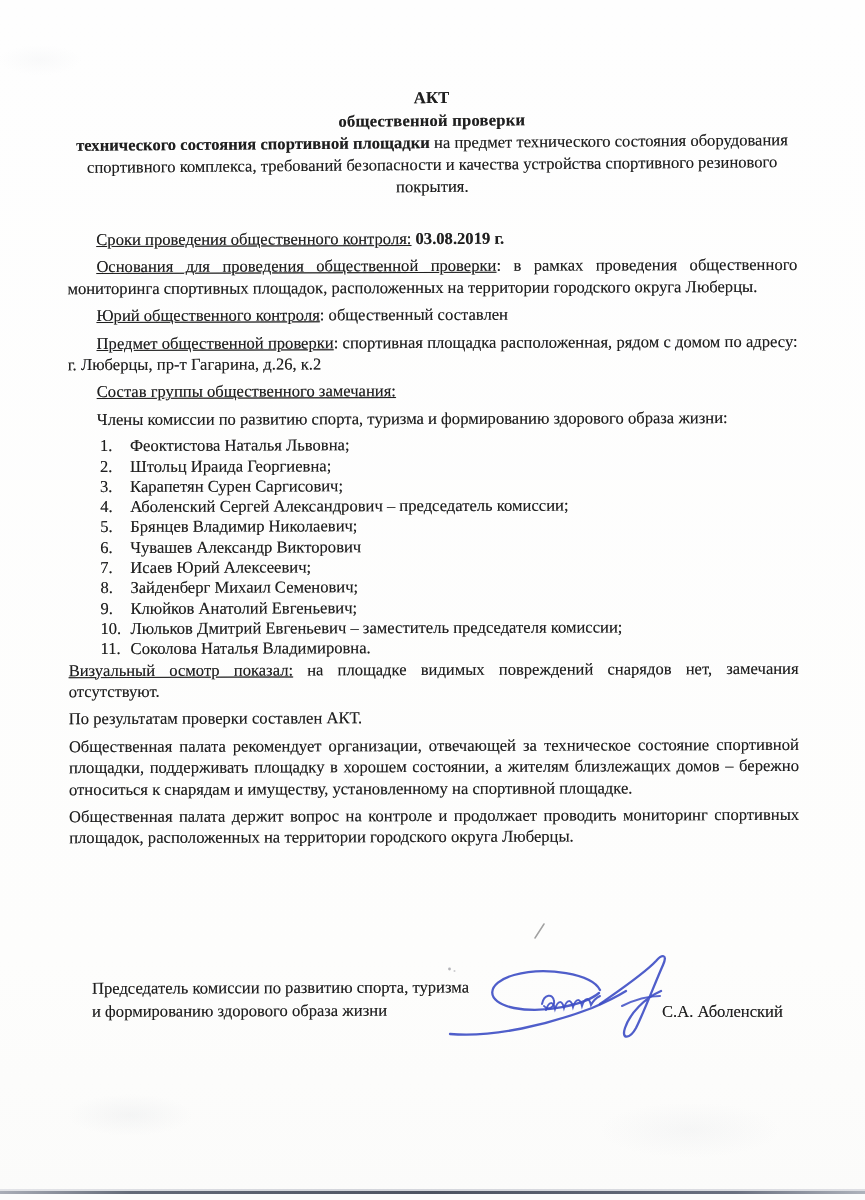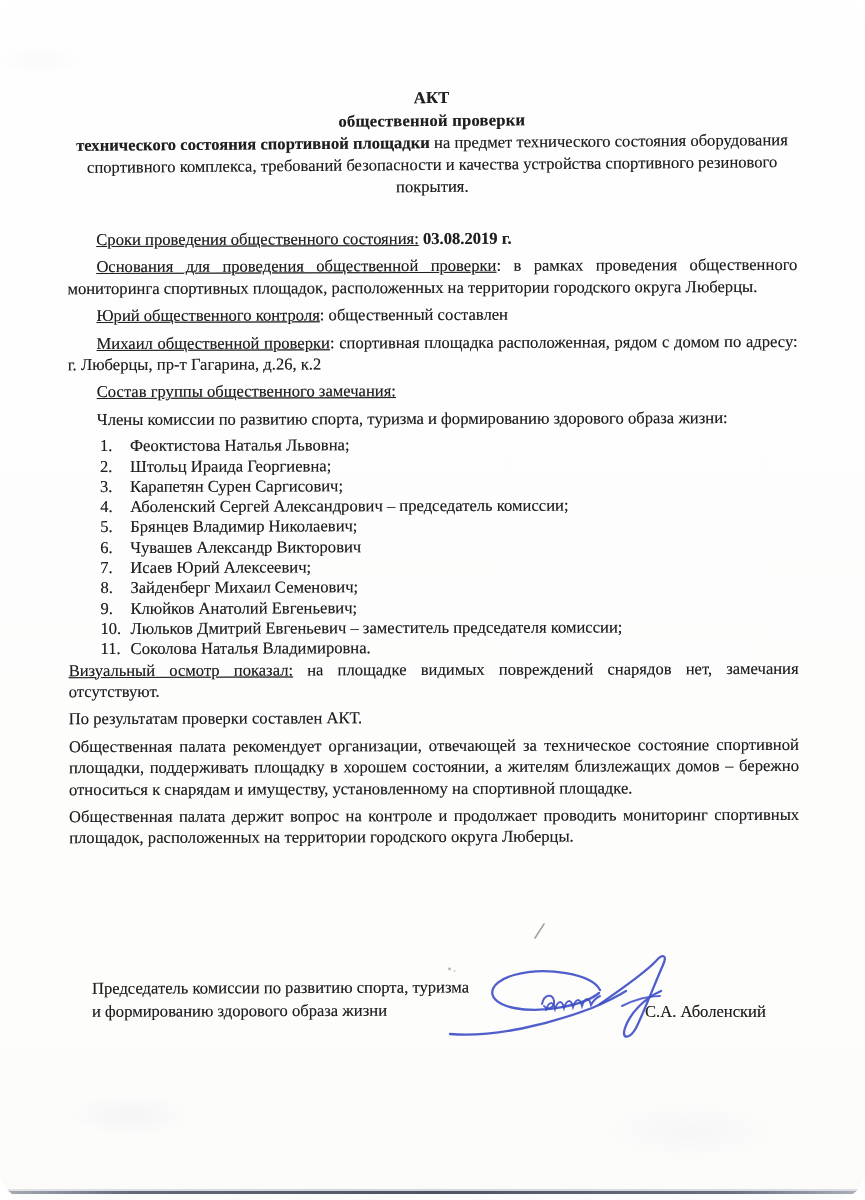--- a/index.html
+++ b/index.html
@@ -8,21 +8,20 @@
     width:865px;height:1200px;
     overflow:hidden;
     background:
       radial-gradient(ellipse 90px 30px at 130px 1115px, rgba(175,180,192,0.10), transparent 70%),
       radial-gradient(ellipse 130px 40px at 690px 1130px, rgba(175,180,192,0.08), transparent 70%),
       radial-gradient(ellipse 60px 22px at 40px 60px, rgba(190,194,204,0.08), transparent 70%),
       linear-gradient(180deg,#fefefe 0%, #fdfdfc 80%, #fbfbfa 100%);
     font-family:"Liberation Serif","DejaVu Serif",serif;
     color:#1f1f1f;
     text-shadow:0 0 0.5px rgba(30,30,30,0.55);
-    border-radius:30px;
   }
   .content{
     position:absolute;left:68px;top:86px;width:730px;
     font-size:16.6px;line-height:21.4px;
     transform:rotate(-0.18deg);
   }
   .doc-title{
     text-align:center;margin:0 0 30px 0;
     transform:rotate(-0.28deg);
   }
@@ -47,21 +46,21 @@
   }
   .visual{margin-top:14px;margin-bottom:7px;}
   .result{margin-bottom:7px;}
   .recommend{margin-bottom:9px;}
   .sig-role{
     position:absolute;left:92px;top:976px;width:440px;
     font-size:16.6px;line-height:23px;
     transform:rotate(-0.2deg);
   }
   .sig-name{
-    position:absolute;left:645px;top:1001px;
+    position:absolute;left:662px;top:1001px;
     font-size:16.6px;line-height:22px;white-space:nowrap;
   }
   .sig-ink{position:absolute;left:446px;top:943px;width:245px;height:102px;}
   .sig-ink svg{display:block;}
   .mark-slash{position:absolute;left:533px;top:923px;width:14px;height:17px;}
   .mark-dot{position:absolute;left:447px;top:960px;width:10px;height:8px;}
   .edge-light{position:absolute;left:0;right:0;top:1189px;height:2px;background:linear-gradient(to right,#e2e3e7,#d3d5db 40%,#dddee3);}
   .edge-dark{
     position:absolute;left:0;right:0;top:1191px;height:3px;
     background:linear-gradient(to right,#a9adb7 0%,#646a78 15%,#4d5361 50%,#6a7080 85%,#aeb2bb 100%);
@@ -75,29 +74,29 @@
 
   <div class="content">
 
     <div class="doc-title">
       <div class="t1">АКТ</div>
       <div class="t2">общественной проверки</div>
       <p class="t3"><span class="bold">технического состояния спортивной площадки</span><span> на предмет технического состояния оборудования спортивного комплекса, требований безопасности и качества устройства спортивного резинового покрытия.</span></p>
     </div>
 
     <p class="para indent">
-      <span class="u">Сроки проведения общественного состояния:</span>
+      <span class="u">Сроки проведения общественного контроля:</span>
       <span class="bold">03.08.2019 г.</span>
     </p>
 
     <p class="para indent just"><span class="u">Основания для проведения общественной проверки</span><span>: в рамках проведения общественного мониторинга спортивных площадок, расположенных на территории городского округа Люберцы.</span></p>
 
     <p class="para indent"><span class="u">Юрий общественного контроля</span><span>: общественный составлен</span></p>
 
-    <p class="para indent just subject"><span class="u">Михаил общественной проверки</span><span>: спортивная площадка расположенная, рядом с домом по адресу: г. Люберцы, пр-т Гагарина, д.26, к.2</span></p>
+    <p class="para indent just subject"><span class="u">Предмет общественной проверки</span><span>: спортивная площадка расположенная, рядом с домом по адресу: г. Люберцы, пр-т Гагарина, д.26, к.2</span></p>
 
     <p class="para indent group">
       <span class="u">Состав группы общественного замечания:</span>
     </p>
 
     <p class="para indent just members-intro">Члены комиссии по развитию спорта, туризма и формированию здорового образа жизни:</p>
 
     <ol class="members">
       <li>Феоктистова Наталья Львовна;</li>
       <li>Штольц Ираида Георгиевна;</li>

